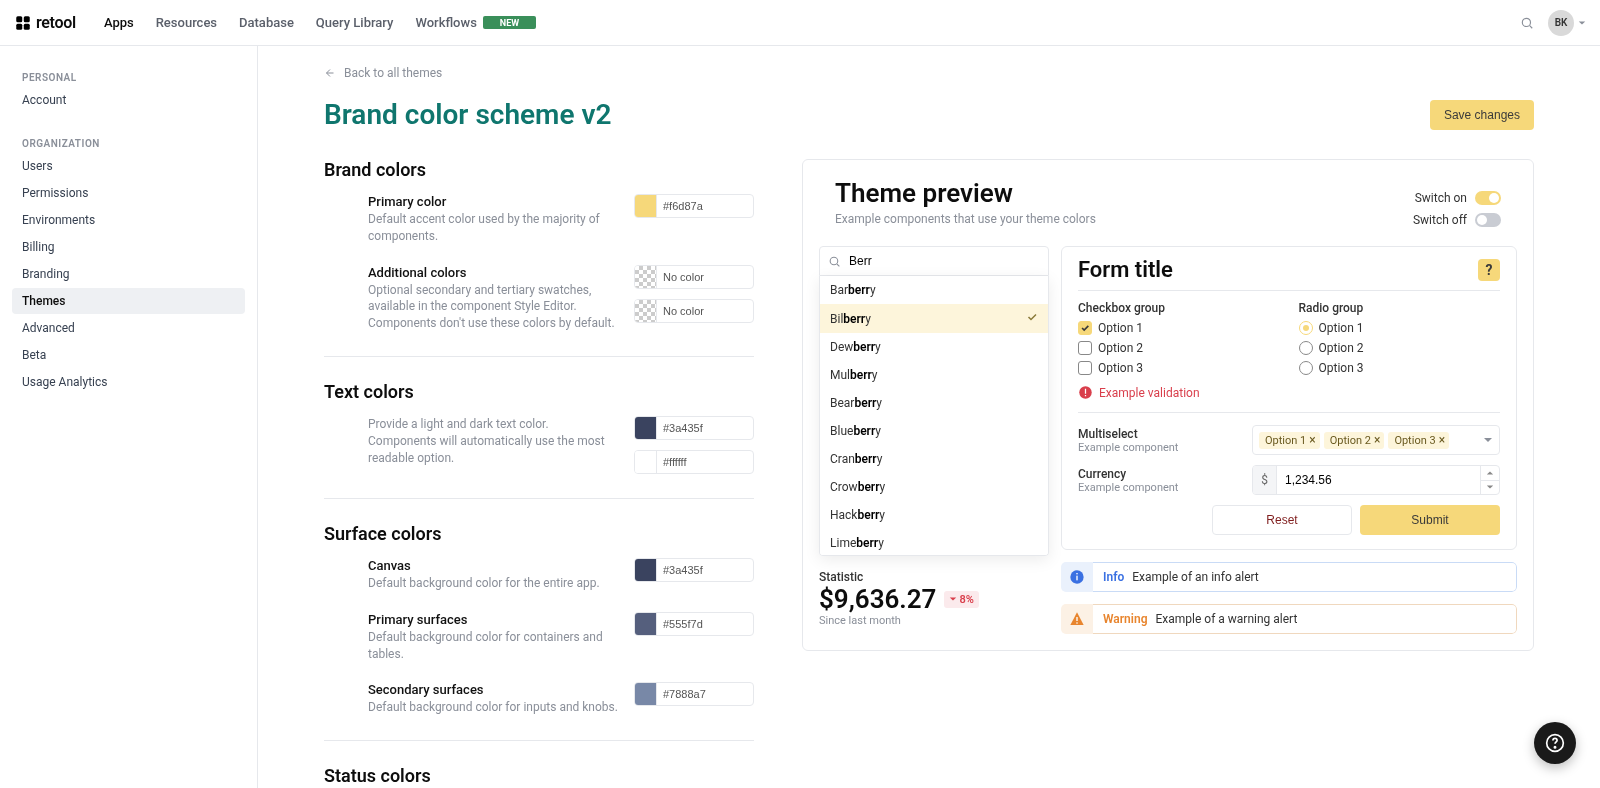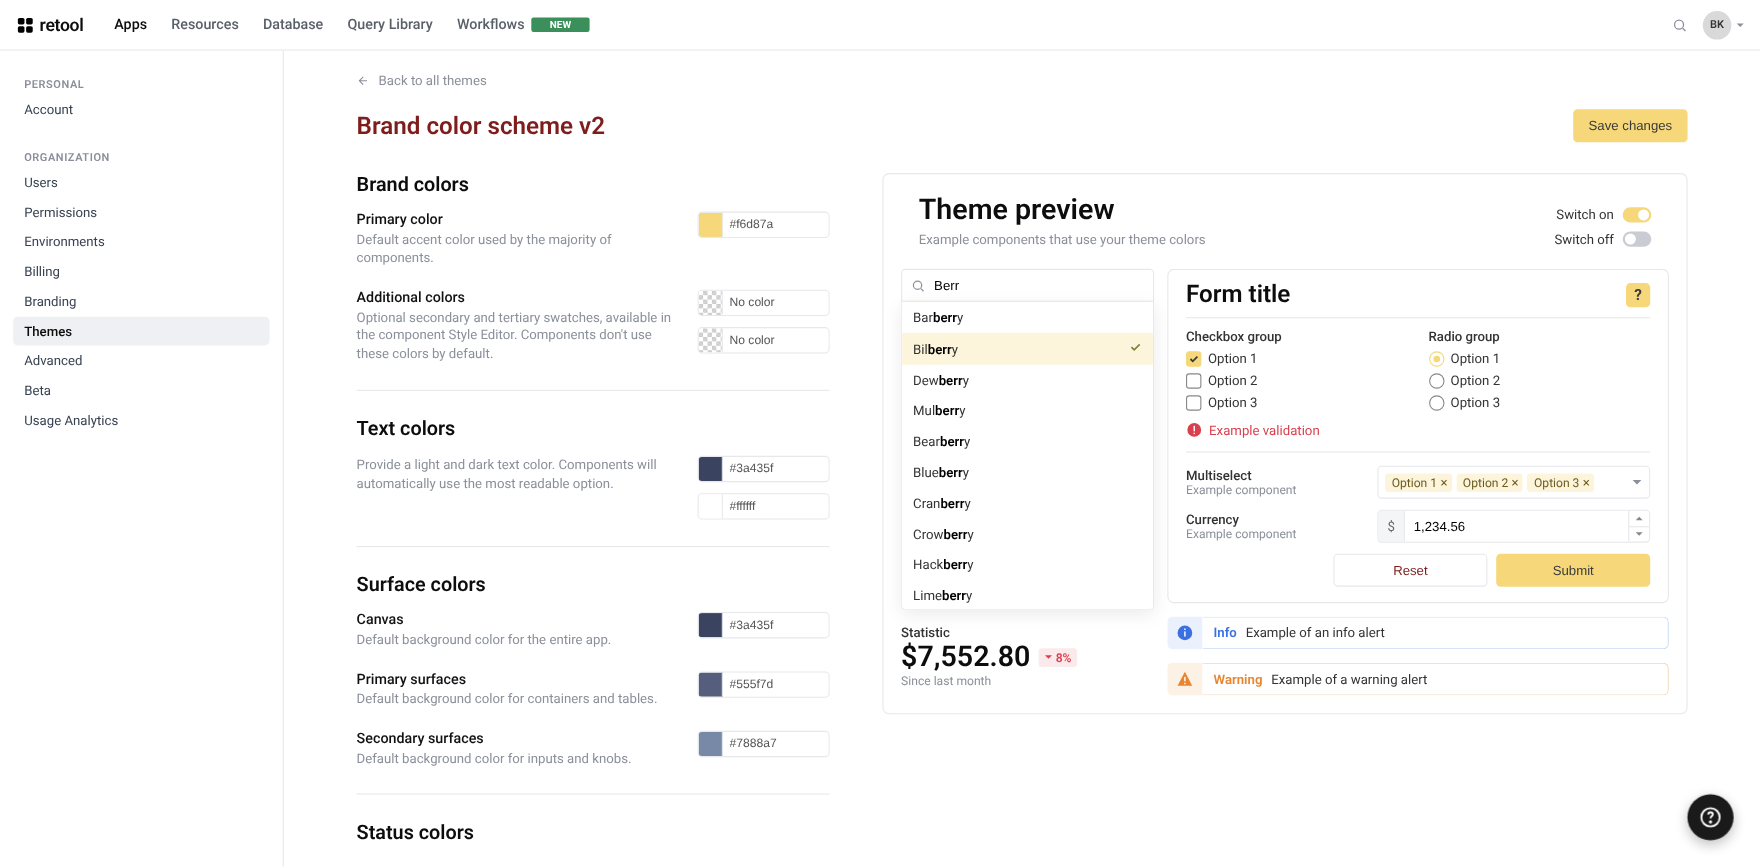--- a/index.html
+++ b/index.html
@@ -47,33 +47,33 @@
   .sidebar-item.selected { background: var(--bg-selected-sidebar); font-weight: 500; color: #0d0d0d; }
   .sidebar-gap { height: 16px; }
 
   .content { flex: 1; overflow-y: auto; padding: 0 0 40px 0; position: relative; }
   .content-inner { max-width: 1290px; margin: 0 auto; padding: 0 40px; }
 
   .back-link { display: inline-flex; align-items: center; gap: 8px; color: var(--text-muted); font-size: 12px; margin-top: 20px; cursor: pointer; }
   .back-link svg { width: 12px; height: 12px; }
 
   .header-row { display: flex; align-items: center; justify-content: space-between; margin-top: 16px; margin-bottom: 28px; }
-  .page-title { font-size: 22px; font-weight: 600; color: #7f1d1d; margin: 0; }
+  .page-title { font-size: 28px; font-weight: 600; color: #0f766e; margin: 0; }
   .save-btn { background: var(--brand-primary); color: #3a3a3a; font-weight: 500; font-size: 12px; padding: 8px 14px; border: none; border-radius: 4px; cursor: pointer; }
 
   .two-col { display: flex; gap: 48px; align-items: flex-start; }
   .settings-col { width: 430px; flex-shrink: 0; }
   .preview-col { flex: 1; min-width: 0; }
 
   .section-heading { font-size: 18px; font-weight: 600; color: #0d0d0d; margin: 0 0 14px 0; }
   .setting-block { margin-bottom: 20px; }
   .setting-label { font-size: 13px; font-weight: 500; color: #111; margin-bottom: 2px; }
   .setting-desc { font-size: 12px; color: var(--text-muted); line-height: 1.4; }
   .setting-row { display: flex; gap: 16px; align-items: flex-start; }
-  .setting-text { flex: 1; }
+  .setting-text { flex: 1; margin-left: 44px; }
   .color-inputs { display: flex; flex-direction: column; gap: 10px; width: 120px; flex-shrink: 0; }
   .color-input { display: flex; align-items: center; border: 1px solid var(--border-light); border-radius: 4px; height: 24px; overflow: hidden; background: white; }
   .color-swatch { width: 22px; height: 22px; flex-shrink: 0; border-right: 1px solid var(--border-light); }
   .color-swatch.checker { background-image: linear-gradient(45deg, #ccc 25%, transparent 25%), linear-gradient(-45deg, #ccc 25%, transparent 25%), linear-gradient(45deg, transparent 75%, #ccc 75%), linear-gradient(-45deg, transparent 75%, #ccc 75%); background-size: 8px 8px; background-position: 0 0, 0 4px, 4px -4px, -4px 0px; background-color: white; }
   .color-value { flex: 1; padding: 0 6px; font-size: 11px; color: #555; border: none; outline: none; min-width: 0; }
   .divider { border: none; border-top: 1px solid var(--border-light); margin: 24px 0; }
 
   
   .preview-panel { border: 1px solid var(--border-light); border-radius: 6px; overflow: hidden; position: relative; }
   .preview-header { display: flex; align-items: baseline; justify-content: space-between; padding: 18px 16px 8px; }
@@ -418,21 +418,21 @@
                       <span>Hack<span class="hl">berr</span>y</span>
                     </div>
                     <div class="dropdown-item">
                       <span>Lime<span class="hl">berr</span>y</span>
                     </div>
                   </div>
 
                 <div class="statistic">
                   <div class="stat-label">Statistic</div>
                   <div class="stat-value-row">
-                    <div class="stat-value">$7,552.80</div>
+                    <div class="stat-value">$9,636.27</div>
                     <div class="stat-delta">
                       <svg viewBox="0 0 10 10" fill="currentColor">
                           <path d="M1 3l4 4 4-4z"></path>
                         </svg>
                       <span>8%</span>
                     </div>
                   </div>
                   <div class="stat-caption">Since last month</div>
                 </div>
               </div>

